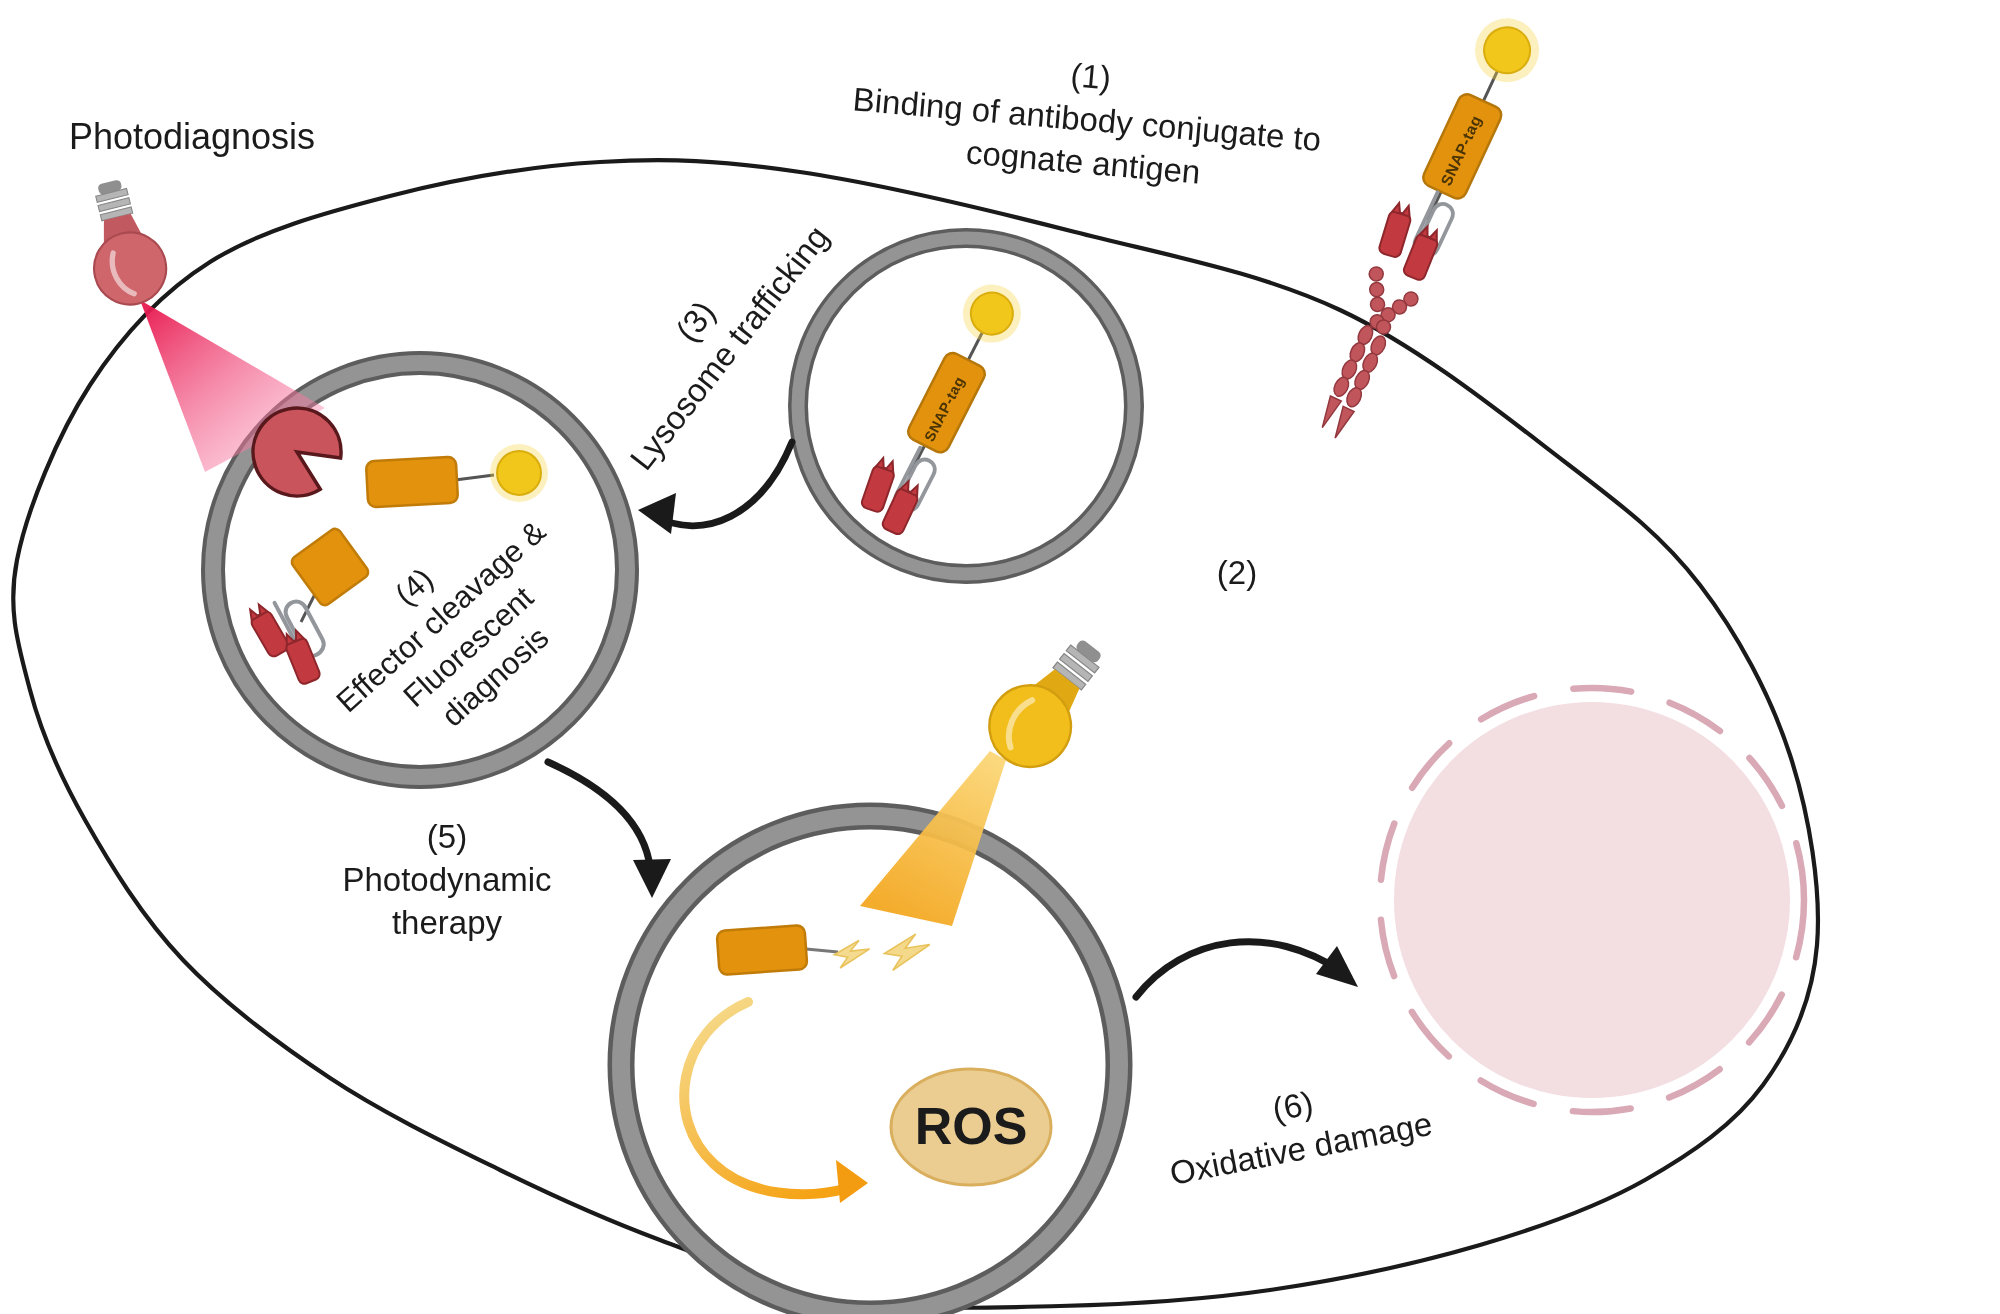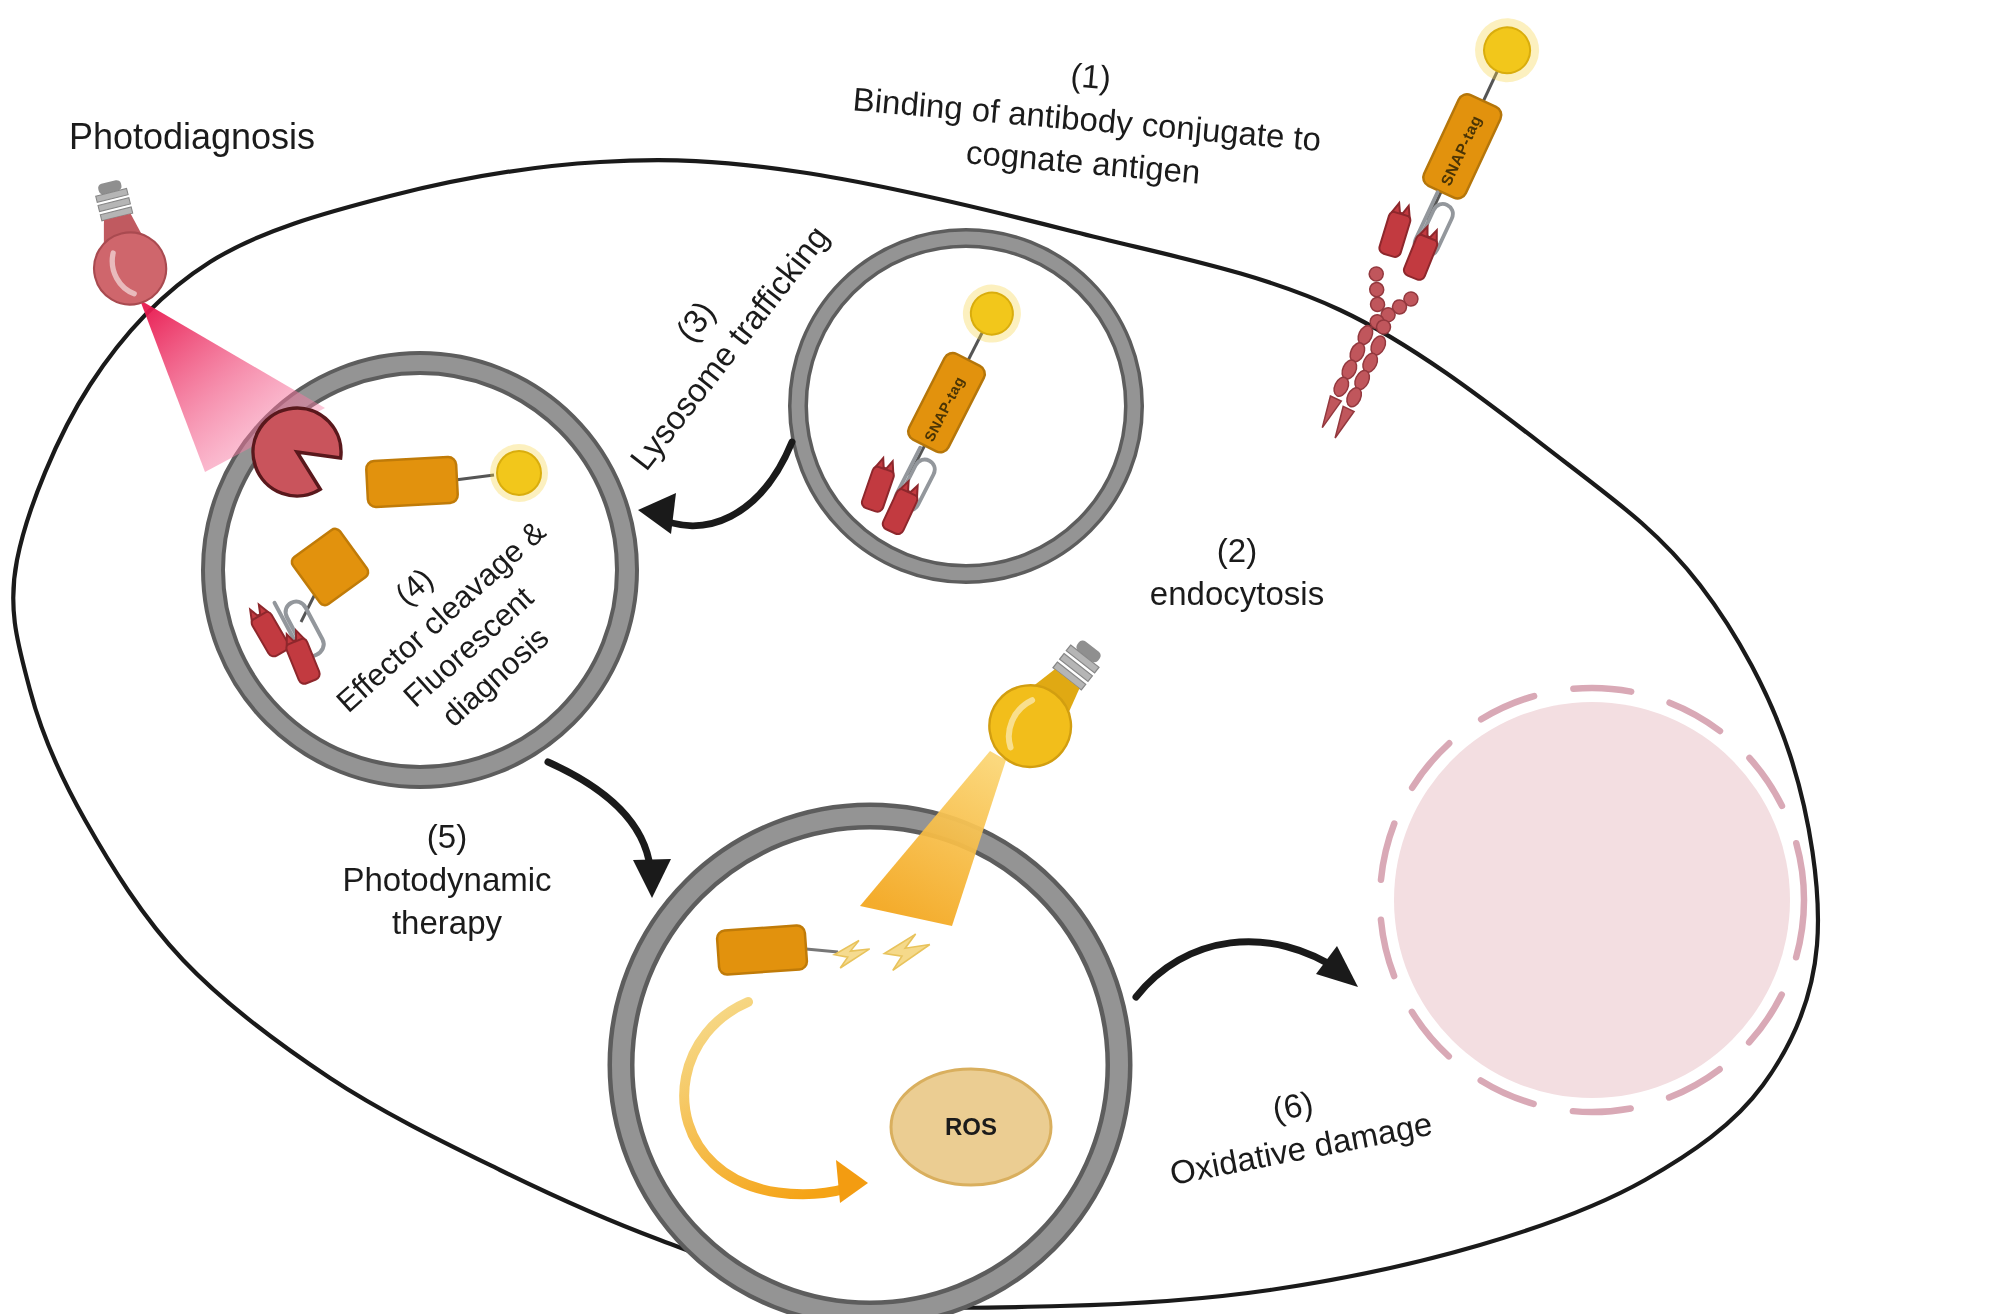--- a/index.html
+++ b/index.html
@@ -180,21 +180,20 @@
 </div>
 
 <div class="lbl" style="left:1087px;top:120px;transform:translate(-50%,-50%) rotate(5deg);">
   <div>(1)</div>
   <div>Binding of antibody conjugate to</div>
   <div>cognate antigen</div>
 </div>
 
 <div class="lbl" style="left:1237px;top:573px;">
   <div>(2)</div>
-  <div>endocytosis</div>
 </div>
 
 <div class="lbl" style="left:713px;top:335px;transform:translate(-50%,-50%) rotate(-52deg);">
   <div>(3)</div>
   <div>Lysosome trafficking</div>
 </div>
 
 <div class="lbl" style="left:455px;top:632px;font-size:31px;transform:translate(-50%,-50%) rotate(-42deg);">
   <div>(4)</div>
   <div>Effector cleavage &amp;</div>
@@ -206,18 +205,18 @@
   <div>(5)</div>
   <div>Photodynamic</div>
   <div>therapy</div>
 </div>
 
 <div class="lbl" style="left:1297px;top:1128px;transform:translate(-50%,-50%) rotate(-11deg);">
   <div>(6)</div>
   <div>Oxidative damage</div>
 </div>
 
-<div class="lbl bold" style="left:971px;top:1127px;font-size:24px;">
+<div class="lbl bold" style="left:971px;top:1127px;font-size:52px;">
   <span>ROS</span>
 </div>
 
 
 </div>
 
 </body></html>

